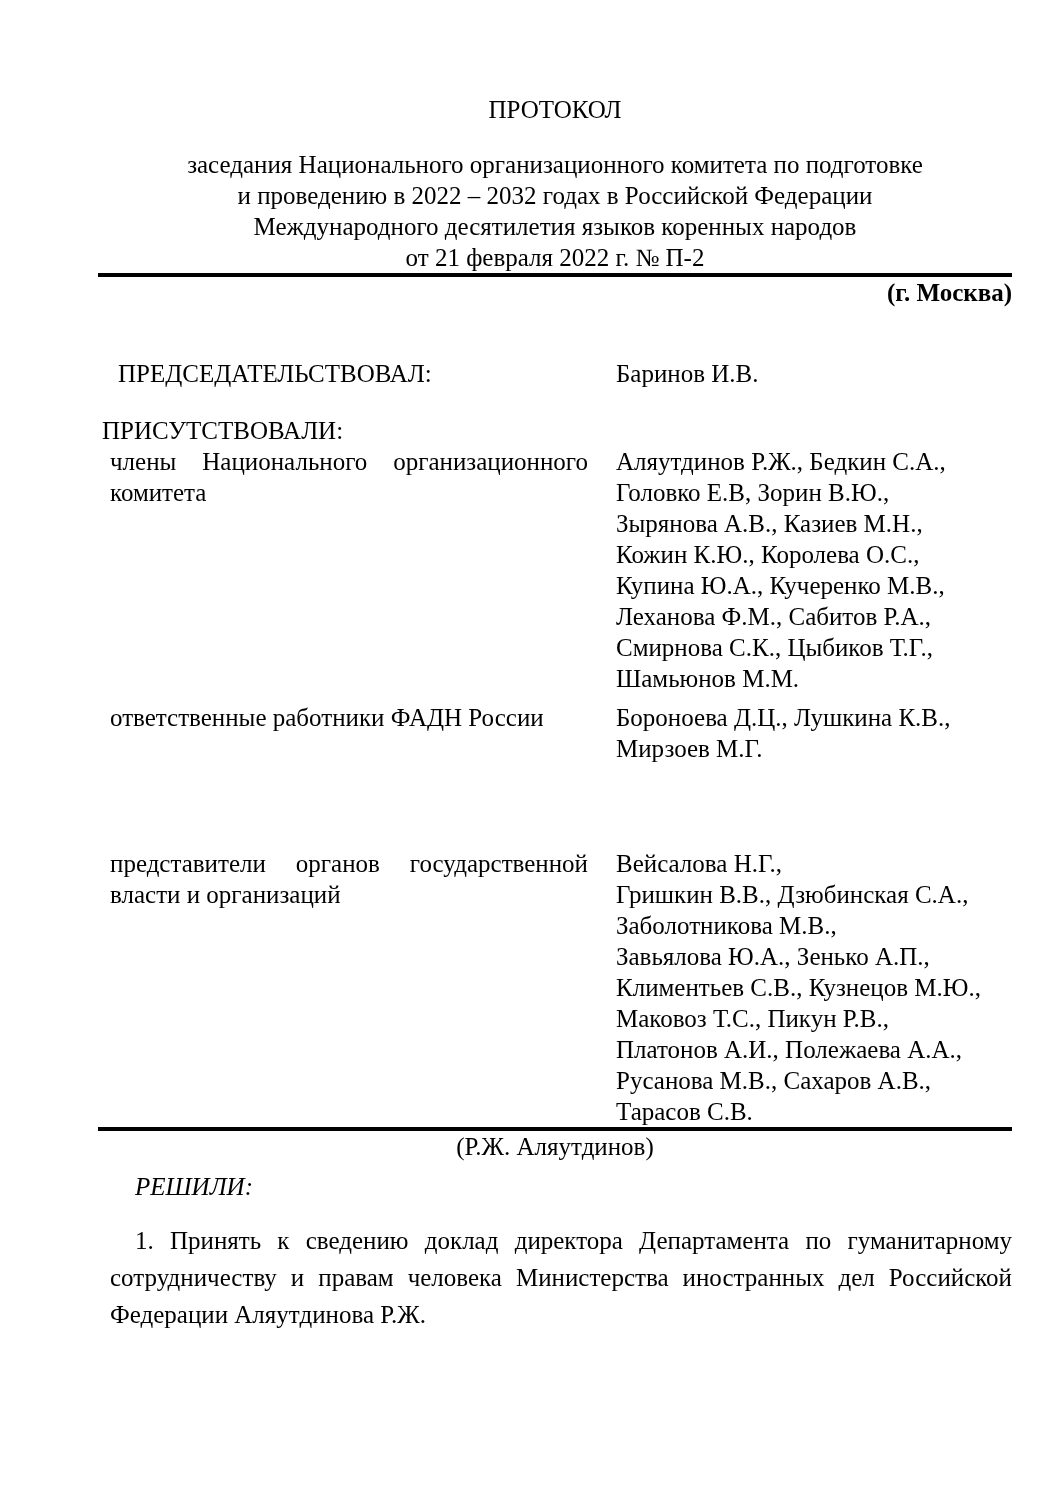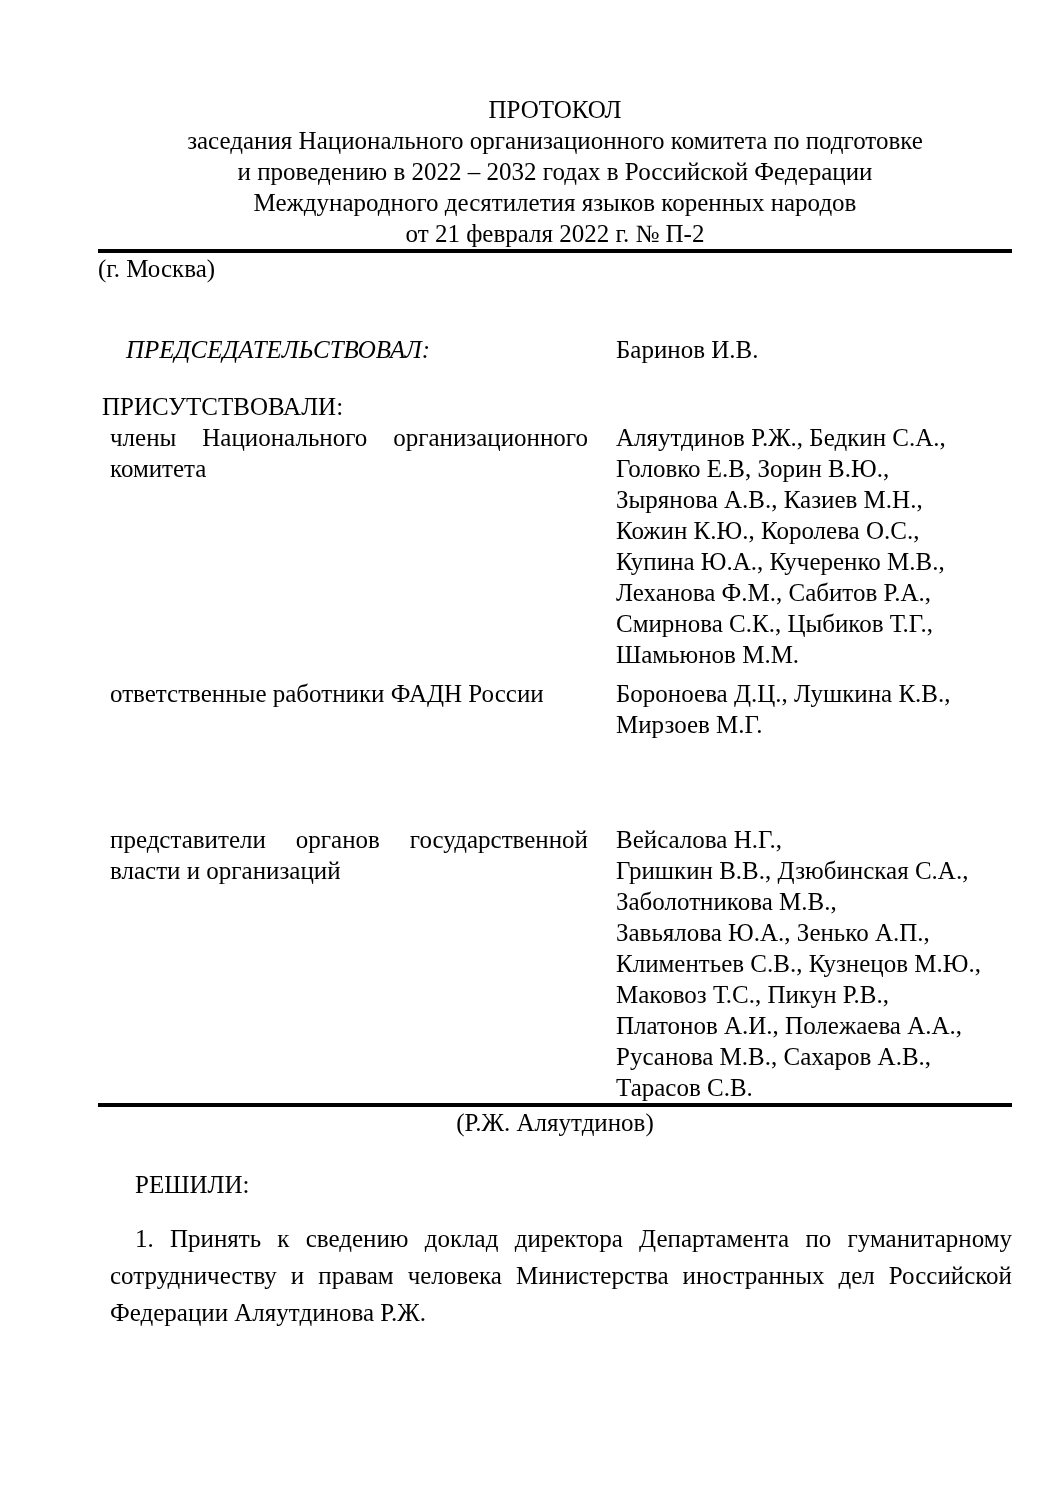--- a/index.html
+++ b/index.html
@@ -16,72 +16,74 @@
     color: #000000;
     font-family: "Liberation Serif", "DejaVu Serif", serif;
     font-size: 25px;
     line-height: 31px;
     padding: 94px 46px 40px 98px;
     overflow: hidden;
   }
   .centered {
     text-align: center;
     white-space: pre-line;
+    margin-top: 24px;
   }
   .doc-title {
     font-size: 25px;
     font-weight: normal;
     margin: 0;
     text-align: center;
     line-height: 31px;
   }
   .rule {
     border: none;
     border-top: 4px solid #000000;
     height: 0;
     margin: 0;
   }
   .place-line {
-    text-align: left;
+    text-align: right;
+    font-weight: bold;
   }
   .att-grid {
     display: grid;
     grid-template-columns: 478px 1fr;
     column-gap: 28px;
     margin-left: 12px;
   }
   .role-cell {
     text-align: justify;
   }
   .names-cell {
     white-space: pre-line;
   }
   .label-caps {
-    margin-left: 16px;
-    font-style: italic;
+    margin-left: 8px;
   }
   .present-label {
     margin-left: 4px;
     margin-top: 26px;
   }
   .row-chairman { margin-top: 50px; }
   .row-group-0 { }
   .row-group-1 { margin-top: 84px; }
   .row-group-2 { margin-top: 8px; }
   .agenda-heading {
     margin-top: 21px;
     line-height: 34px;
   }
   .speaker-line {
     text-align: center;
   }
   .resolution-label {
-    margin-top: 31px;
+    margin-top: 9px;
     margin-left: 12px;
     text-indent: 25px;
+    font-style: italic;
   }
   .resolution-text {
     margin-top: 20px;
     margin-left: 12px;
     text-align: justify;
     text-indent: 25px;
     line-height: 37px;
   }
 </style>
 </head>

